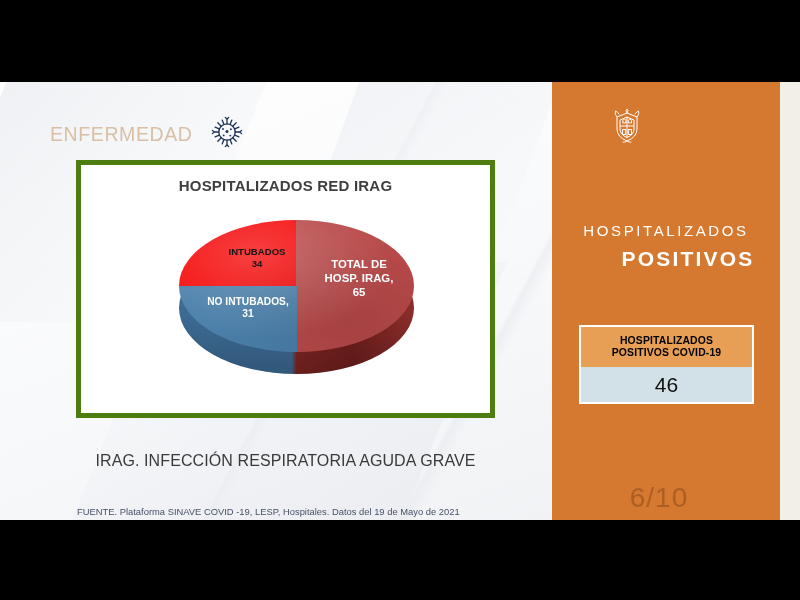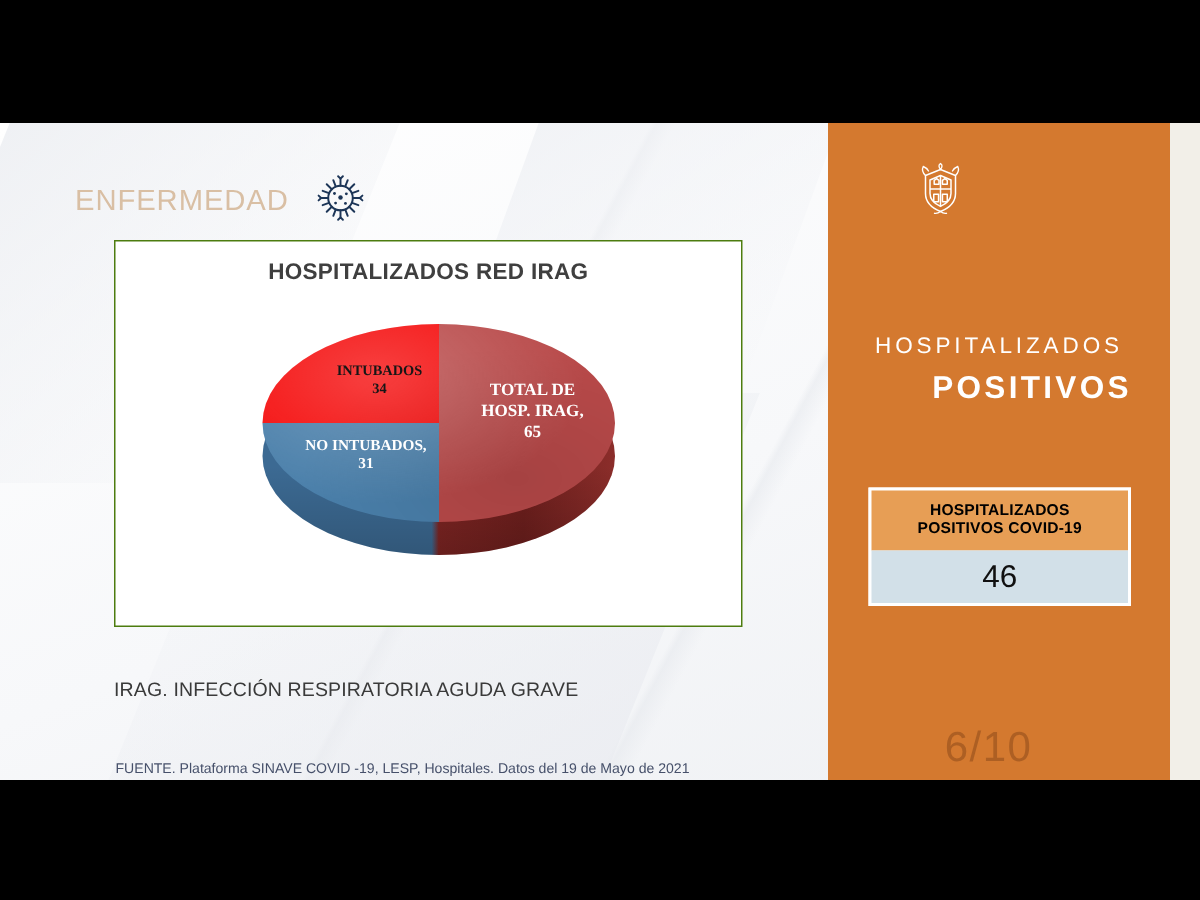--- a/index.html
+++ b/index.html
@@ -83,38 +83,38 @@
     margin-left: 9px;
     display: block;
   }
 
   
   .chart-box {
     position: absolute;
     left: 76px; top: 160px;
     width: 419px; height: 258px;
     background: #ffffff;
-    border: 1px solid #4d7c0f;
+    border: 5px solid #4d7c0f;
   }
   .chart-title {
     position: absolute;
     left: 0; top: 12px;
     width: 100%;
     text-align: center;
     font-size: 15px;
     font-weight: bold;
     letter-spacing: 0.2px;
     color: #3f3f3f;
   }
 
   
   .pie-wrap {
     position: absolute;
     left: 98px; top: 55px;
-    width: 235px; height: 175px; font-family: Liberation Serif, serif;
+    width: 235px; height: 175px;
   }
   
   .pie-side {
     position: absolute;
     left: 0; top: 22px;
     width: 235px; height: 132px;
     border-radius: 50%;
     background: linear-gradient(90deg,
         #3c6a93 0%, #3c6a93 48%,
         #7f2523 50%, #6e1f1d 74%, #8b2d2a 100%);
@@ -172,21 +172,22 @@
     width: 104px;
     font-size: 11.4px;
     color: #ffffff;
   }
 
   
   .irag-caption {
     position: absolute;
     left: 76px; top: 452px;
     width: 419px;
-    font-size: 13px;
+    text-align: center;
+    font-size: 16px;
     letter-spacing: 0.1px;
     color: #3a3a3a;
   }
   .fuente {
     position: absolute;
     left: 77px; top: 506px;
     font-size: 9.4px;
     color: #46506a;
     white-space: nowrap;
   }

